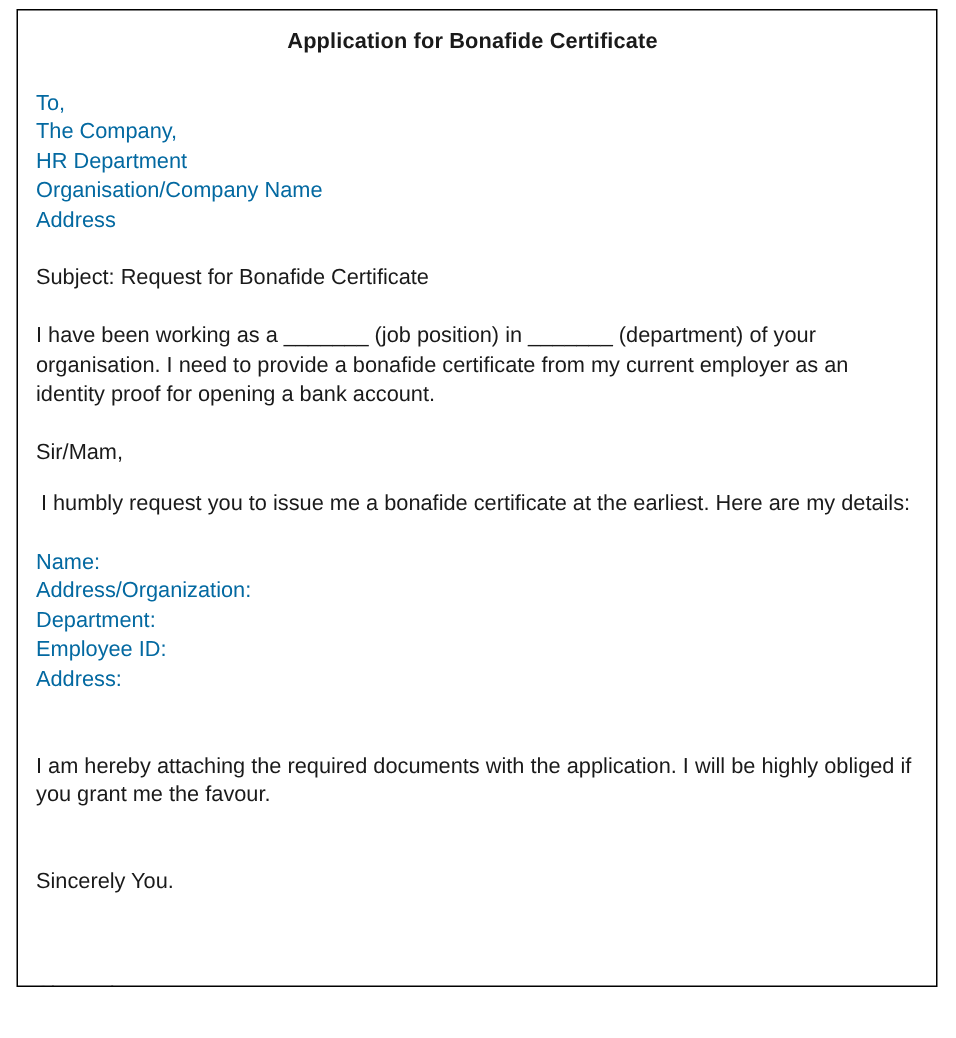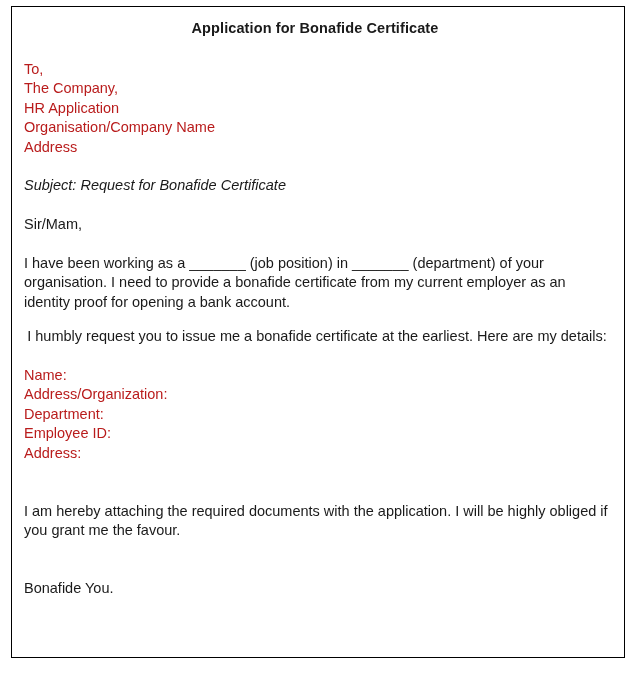--- a/index.html
+++ b/index.html
@@ -62,31 +62,31 @@
   }
 
   .lines {
     margin: 0;
     padding: 0;
     list-style: none;
   }
   .lines li {
     font-size: 14.5px;
     line-height: 19.4px;
-    color: #b91c1c;
+    color: #0369a1;
   }
 
   .txt-indent {
     padding-left: 10px;
     padding-right: 6px;
   }
 
   
   .sp-addr      { margin-top: 22px; }
-  .sp-subject   { margin-top: 19.4px; font-style: italic; }
+  .sp-subject   { margin-top: 19.4px; }
   .sp-salut     { margin-top: 19.4px; }
   .sp-para1     { margin-top: 19.4px; }
   .sp-para2     { margin-top: 15px; text-align: center; }
   .sp-details   { margin-top: 19.4px; }
   .sp-para3     { margin-top: 38.8px; }
   .sp-thanks    { margin-top: 38.8px; }
   .sp-sincerely { margin-top: 55px; }
 
   .blank {
     letter-spacing: -0.3px;
@@ -97,44 +97,44 @@
 
 <div class="page">
   <div class="doc-frame">
     <div class="doc-inner">
 
       <h1 class="doc-title">Application for Bonafide Certificate</h1>
 
       <ul class="lines txt-indent sp-addr">
         <li>To,</li>
         <li>The Company,</li>
-        <li>HR Application</li>
+        <li>HR Department</li>
         <li>Organisation/Company Name</li>
         <li>Address</li>
       </ul>
 
       <p class="block txt-indent sp-subject">Subject: Request for Bonafide Certificate</p>
 
+      <p class="block txt-indent sp-para1">I have been working as a _______ (job position) in _______ (department) of your organisation. I need to provide a bonafide certificate from my current employer as an identity proof for opening a bank account.</p>
+
       <p class="block txt-indent sp-salut">Sir/Mam,</p>
-
-      <p class="block txt-indent sp-para1">I have been working as a _______ (job position) in _______ (department) of your organisation. I need to provide a bonafide certificate from my current employer as an identity proof for opening a bank account.</p>
 
       <p class="block txt-indent sp-para2">I humbly request you to issue me a bonafide certificate at the earliest. Here are my details:</p>
 
       <ul class="lines txt-indent sp-details">
         <li>Name:</li>
         <li>Address/Organization:</li>
         <li>Department:</li>
         <li>Employee ID:</li>
         <li>Address:</li>
       </ul>
 
       <p class="block txt-indent sp-para3">I am hereby attaching the required documents with the application. I will be highly obliged if you grant me the favour.</p>
 
-      <p class="block txt-indent sp-thanks">Bonafide You.</p>
+      <p class="block txt-indent sp-thanks">Sincerely You.</p>
 
       <div class="txt-indent sp-sincerely">
         <p class="block">Sincerely,</p>
         <p class="block blank">_______ (Name)</p>
       </div>
 
     </div>
   </div>
 </div>
 

